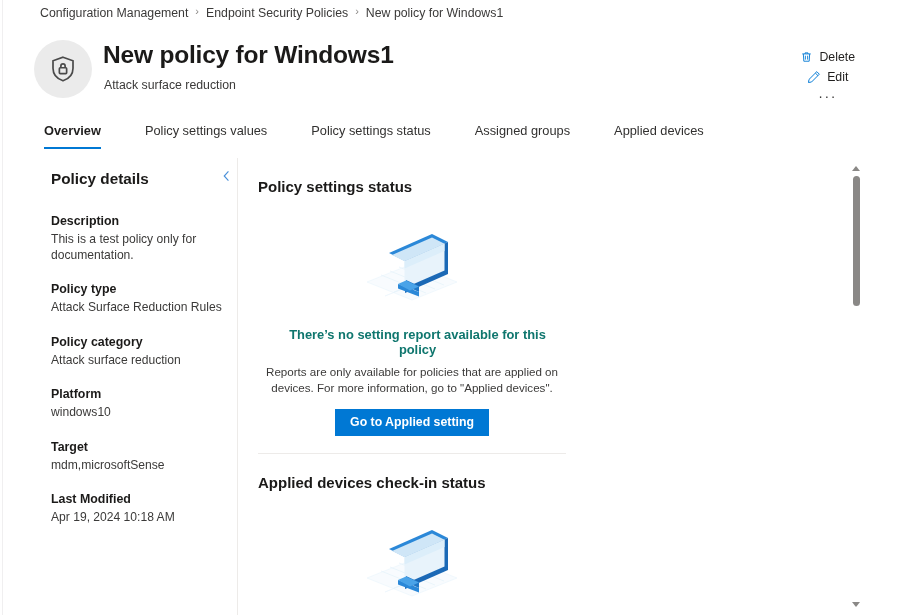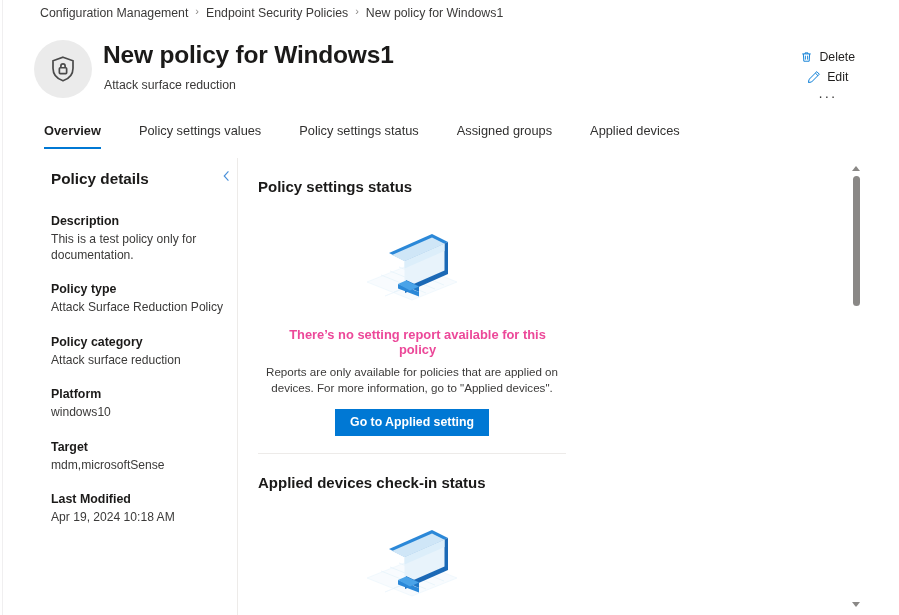--- a/index.html
+++ b/index.html
@@ -108,21 +108,21 @@
     color: #3b3a39;
     line-height: 12px;
   }
 
   
   .tabs {
     position: absolute;
     left: 41px; top: 121px;
     display: flex;
     align-items: center;
-    gap: 12px;
+    gap: 18px;
   }
   .tab {
     position: relative;
     padding: 2px 13px 11px 13px;
     font-size: 12.8px;
     color: #323130;
     cursor: pointer;
     white-space: nowrap;
     background: transparent;
     border: none;
@@ -210,21 +210,21 @@
   .illus {
     height: 92px;
     display: flex;
     align-items: center;
     justify-content: center;
     margin-top: 22px;
   }
   .empty-head {
     font-size: 12.9px;
     font-weight: bold;
-    color: #ec4899;
+    color: #0f766e;
     margin-top: 18px;
     margin-left: 11px;
   }
   .empty-sub {
     font-size: 11.6px;
     color: #3b3a39;
     line-height: 16px;
     margin-top: 7px;
     padding: 0 6px;
   }
@@ -363,21 +363,21 @@
   <aside class="details">
     <div class="details-title">Policy details</div>
 
     <div class="field">
       <div class="field-label">Description</div>
       <div class="field-value">This is a test policy only for documentation.</div>
     </div>
 
     <div class="field">
       <div class="field-label">Policy type</div>
-      <div class="field-value">Attack Surface Reduction Policy</div>
+      <div class="field-value">Attack Surface Reduction Rules</div>
     </div>
 
     <div class="field">
       <div class="field-label">Policy category</div>
       <div class="field-value">Attack surface reduction</div>
     </div>
 
     <div class="field">
       <div class="field-label">Platform</div>
       <div class="field-value">windows10</div>

